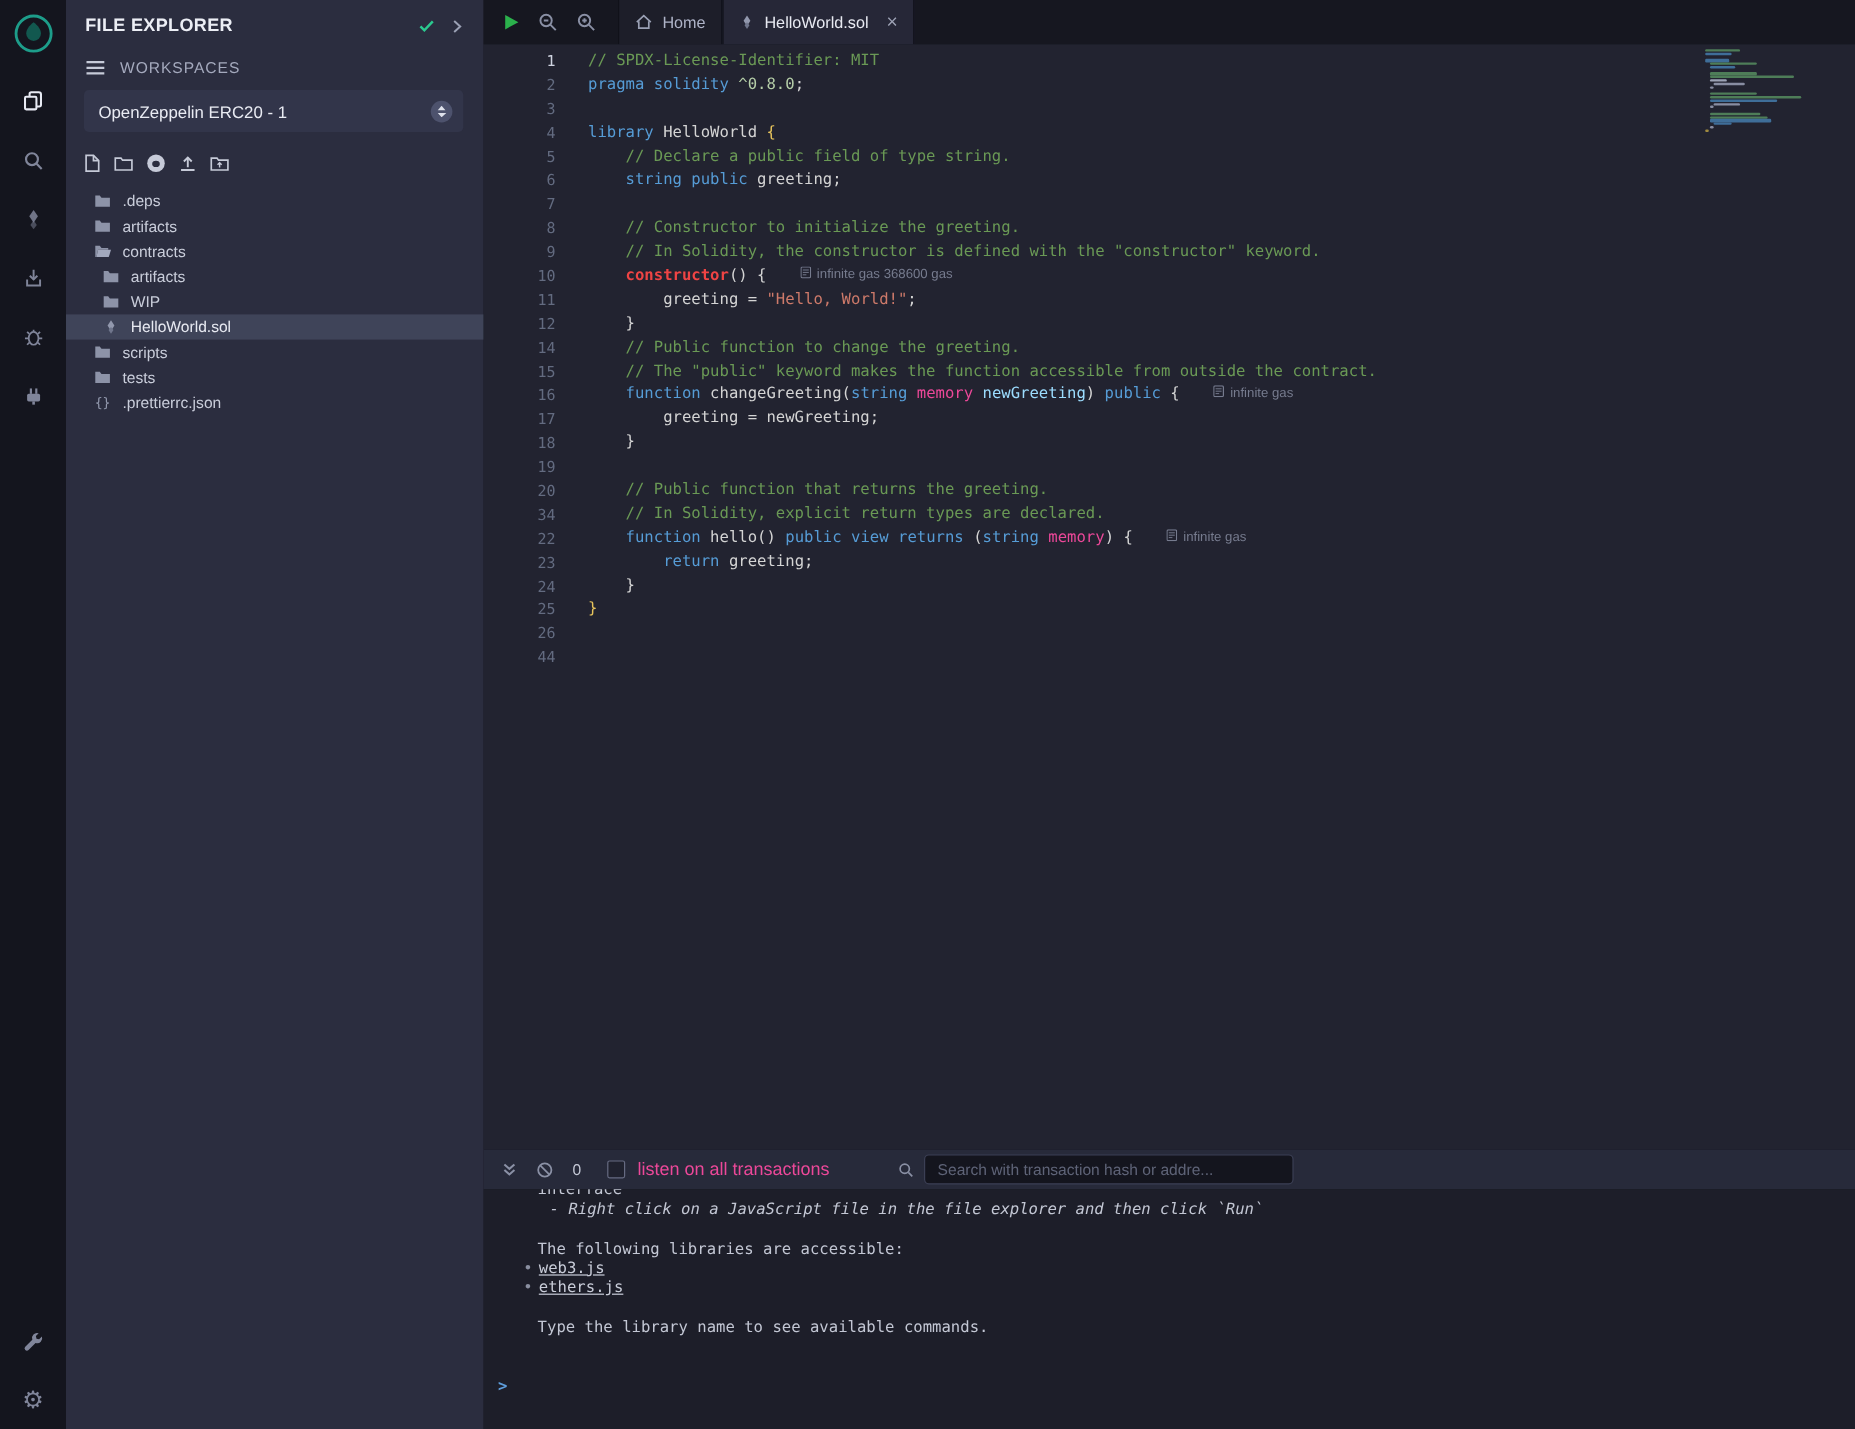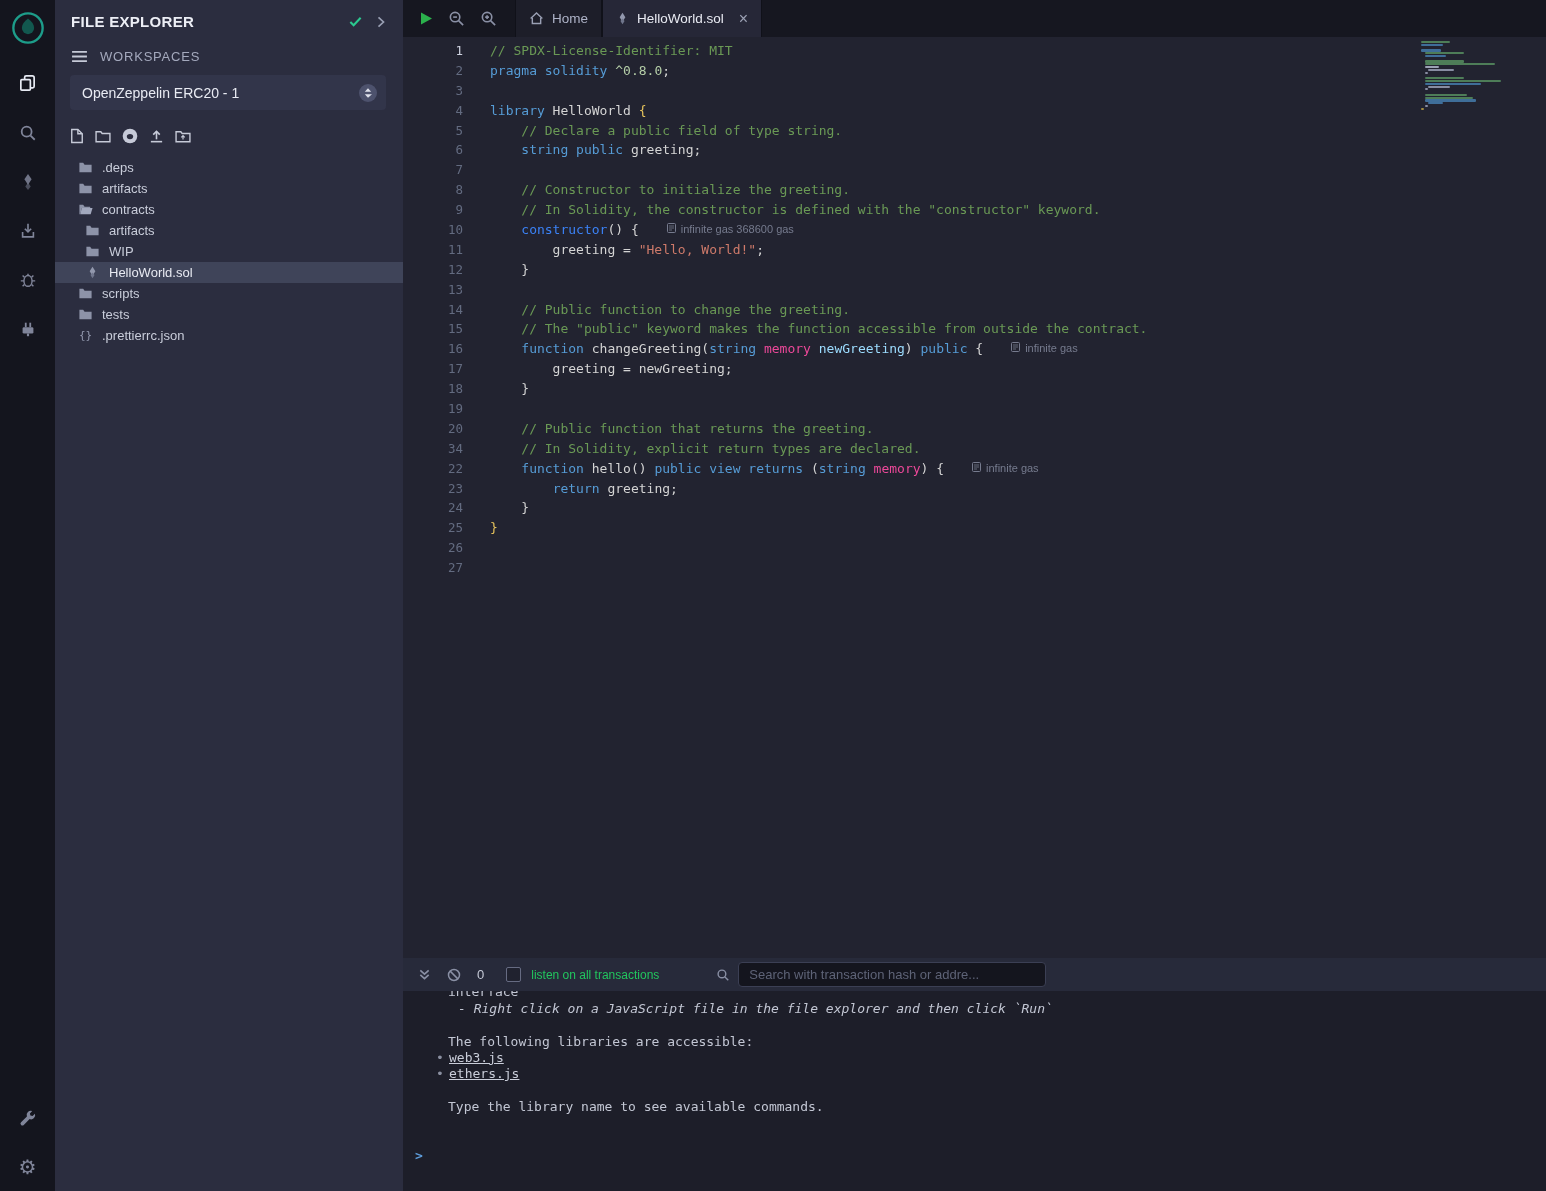--- a/index.html
+++ b/index.html
@@ -54,34 +54,34 @@
 .ln-active{color:#cfd3e0}
 .code-text{padding-left:10px}
 .tok-comment{color:#6a9955}
 .tok-kw{color:#569cd6}
 .tok-num{color:#b5cea8}
 .tok-str{color:#ce7a6a}
 .tok-mem{color:#ec4899}
 .tok-param{color:#9cdcfe}
 .tok-brace{color:#e6c35c}
 .tok-pl{color:#d4d4d4}
-.tok-fnb{color:#3b82f6;font-weight:normal}
+.tok-fnb{color:#ef4444;font-weight:bold}
 .gas{display:inline-flex;align-items:center;gap:5px;margin-left:28px;color:#767b8e;font-size:11px;font-family:"Liberation Sans",sans-serif}
 .minimap{position:absolute;top:4px;right:4px;width:121px;cursor:pointer}
 .mm-line{height:2.2px;margin-bottom:.6px;white-space:nowrap}
 .mm-bar{display:inline-block;height:2.2px;vertical-align:top;border-radius:1px}
 
 
 .termbar{height:33px;flex:none;background:#272a3a;display:flex;align-items:center;color:#8a90a5}
 .tb-ic{display:flex;cursor:pointer}
 .tb-chev{margin-left:15px}
 .tb-ban{margin-left:16px}
 .tb-count{margin-left:16px;color:#c5c9d6;font-size:13px}
 .checkbox{margin-left:22px;width:15px;height:15px;border:1px solid #666b82;border-radius:2px;background:#20222f;cursor:pointer;flex:none}
-.tb-label{margin-left:10px;font-size:12px;color:#22c55e}
+.tb-label{margin-left:10px;font-size:15px;color:#ec4899}
 .tb-search-ic{margin-left:57px}
 .term-search{margin-left:8px;width:308px;height:25px;background:#14151e;border:1px solid #3b3f54;border-radius:4px;color:#c3c7d4;font-size:13px;padding:0 10px;outline:none;font-family:"Liberation Sans",sans-serif}
 .term-search::placeholder{color:#5e6377}
 
 
 .terminal{height:200px;flex:none;background:#1d1e29;font-family:"DejaVu Sans Mono",monospace;font-size:13px;color:#c3c7d4;padding-left:12px;overflow:hidden}
 .term-line{min-height:16.3px;line-height:16.3px;white-space:pre-wrap}
 .clip-line{height:10px;min-height:10px;overflow:hidden}
 .clip-line .term-inner{display:block;margin-top:-7px}
 .term-inner{display:block}
@@ -348,41 +348,40 @@
           <div class="code-line"><span class="ln">6</span><span class="code-text"><span class="tok-pl">    </span><span class="tok-kw">string</span><span class="tok-pl"> </span><span class="tok-kw">public</span><span class="tok-pl"> greeting;</span></span></div>
           <div class="code-line"><span class="ln">7</span><span class="code-text"></span></div>
           <div class="code-line"><span class="ln">8</span><span class="code-text"><span class="tok-comment">    // Constructor to initialize the greeting.</span></span></div>
           <div class="code-line"><span class="ln">9</span><span class="code-text"><span class="tok-comment">    // In Solidity, the constructor is defined with the "constructor" keyword.</span></span></div>
           <div class="code-line"><span class="ln">10</span><span class="code-text"><span class="tok-pl">    </span><span class="tok-fnb">constructor</span><span class="tok-pl">() {</span></span><span class="gas"><span><svg width="9" height="10" viewBox="0 0 9 10">
                   <rect x="0.5" y="0.5" width="8" height="9" rx="1" fill="none" stroke="#767b8e"></rect>
                   <path d="M2 3h5M2 5h5M2 7h3" stroke="#767b8e" stroke-width="0.8" fill="none"></path>
                 </svg></span><span class="gas-t">infinite gas 368600 gas</span></span></div>
           <div class="code-line"><span class="ln">11</span><span class="code-text"><span class="tok-pl">        greeting = </span><span class="tok-str">"Hello, World!"</span><span class="tok-pl">;</span></span></div>
           <div class="code-line"><span class="ln">12</span><span class="code-text"><span class="tok-pl">    }</span></span></div>
-          <div class="code-line"><span class="ln">13</span><span class="code-text"></span></div>
           <div class="code-line"><span class="ln">14</span><span class="code-text"><span class="tok-comment">    // Public function to change the greeting.</span></span></div>
           <div class="code-line"><span class="ln">15</span><span class="code-text"><span class="tok-comment">    // The "public" keyword makes the function accessible from outside the contract.</span></span></div>
           <div class="code-line"><span class="ln">16</span><span class="code-text"><span class="tok-pl">    </span><span class="tok-kw">function</span><span class="tok-pl"> changeGreeting(</span><span class="tok-kw">string</span><span class="tok-pl"> </span><span class="tok-mem">memory</span><span class="tok-pl"> </span><span class="tok-param">newGreeting</span><span class="tok-pl">) </span><span class="tok-kw">public</span><span class="tok-pl"> {</span></span><span class="gas"><span><svg width="9" height="10" viewBox="0 0 9 10">
                   <rect x="0.5" y="0.5" width="8" height="9" rx="1" fill="none" stroke="#767b8e"></rect>
                   <path d="M2 3h5M2 5h5M2 7h3" stroke="#767b8e" stroke-width="0.8" fill="none"></path>
                 </svg></span><span class="gas-t">infinite gas</span></span></div>
           <div class="code-line"><span class="ln">17</span><span class="code-text"><span class="tok-pl">        greeting = newGreeting;</span></span></div>
           <div class="code-line"><span class="ln">18</span><span class="code-text"><span class="tok-pl">    }</span></span></div>
           <div class="code-line"><span class="ln">19</span><span class="code-text"></span></div>
           <div class="code-line"><span class="ln">20</span><span class="code-text"><span class="tok-comment">    // Public function that returns the greeting.</span></span></div>
           <div class="code-line"><span class="ln">34</span><span class="code-text"><span class="tok-comment">    // In Solidity, explicit return types are declared.</span></span></div>
           <div class="code-line"><span class="ln">22</span><span class="code-text"><span class="tok-pl">    </span><span class="tok-kw">function</span><span class="tok-pl"> hello() </span><span class="tok-kw">public</span><span class="tok-pl"> </span><span class="tok-kw">view</span><span class="tok-pl"> </span><span class="tok-kw">returns</span><span class="tok-pl"> (</span><span class="tok-kw">string</span><span class="tok-pl"> </span><span class="tok-mem">memory</span><span class="tok-pl">) {</span></span><span class="gas"><span><svg width="9" height="10" viewBox="0 0 9 10">
                   <rect x="0.5" y="0.5" width="8" height="9" rx="1" fill="none" stroke="#767b8e"></rect>
                   <path d="M2 3h5M2 5h5M2 7h3" stroke="#767b8e" stroke-width="0.8" fill="none"></path>
                 </svg></span><span class="gas-t">infinite gas</span></span></div>
           <div class="code-line"><span class="ln">23</span><span class="code-text"><span class="tok-pl">        </span><span class="tok-kw">return</span><span class="tok-pl"> greeting;</span></span></div>
           <div class="code-line"><span class="ln">24</span><span class="code-text"><span class="tok-pl">    }</span></span></div>
           <div class="code-line"><span class="ln">25</span><span class="code-text"><span class="tok-brace">}</span></span></div>
           <div class="code-line"><span class="ln">26</span><span class="code-text"></span></div>
-          <div class="code-line"><span class="ln">27</span><span class="code-text"></span></div>
+          <div class="code-line"><span class="ln">44</span><span class="code-text"></span></div>
         </div>
       <div class="minimap">
           <div class="mm-line"><span class="mm-bar" style="margin-left: 0px; width: 29.45px; background: rgb(78, 125, 88);"></span></div>
           <div class="mm-line"><span class="mm-bar" style="margin-left: 0px; width: 21.85px; background: rgb(63, 110, 153);"></span></div>
           <div class="mm-line"></div>
           <div class="mm-line"><span class="mm-bar" style="margin-left: 0px; width: 19.95px; background: rgb(63, 110, 153);"></span></div>
           <div class="mm-line"><span class="mm-bar" style="margin-left: 3.6px; width: 38.95px; background: rgb(78, 125, 88);"></span></div>
           <div class="mm-line"><span class="mm-bar" style="margin-left: 3.6px; width: 21.85px; background: rgb(63, 110, 153);"></span></div>
           <div class="mm-line"></div>
           <div class="mm-line"><span class="mm-bar" style="margin-left: 3.6px; width: 39.9px; background: rgb(78, 125, 88);"></span></div>

